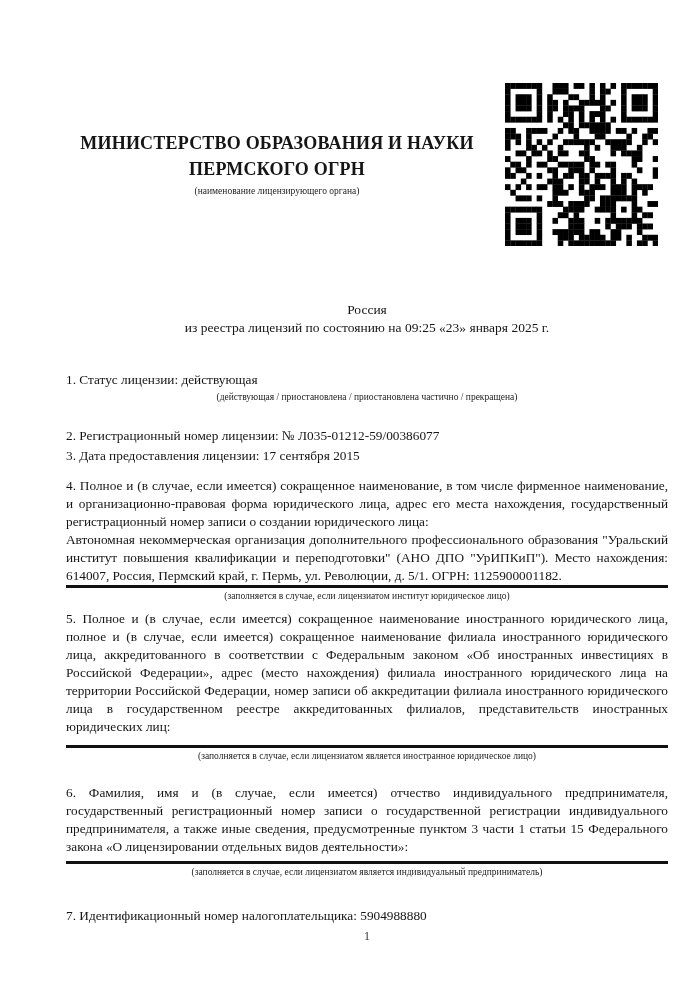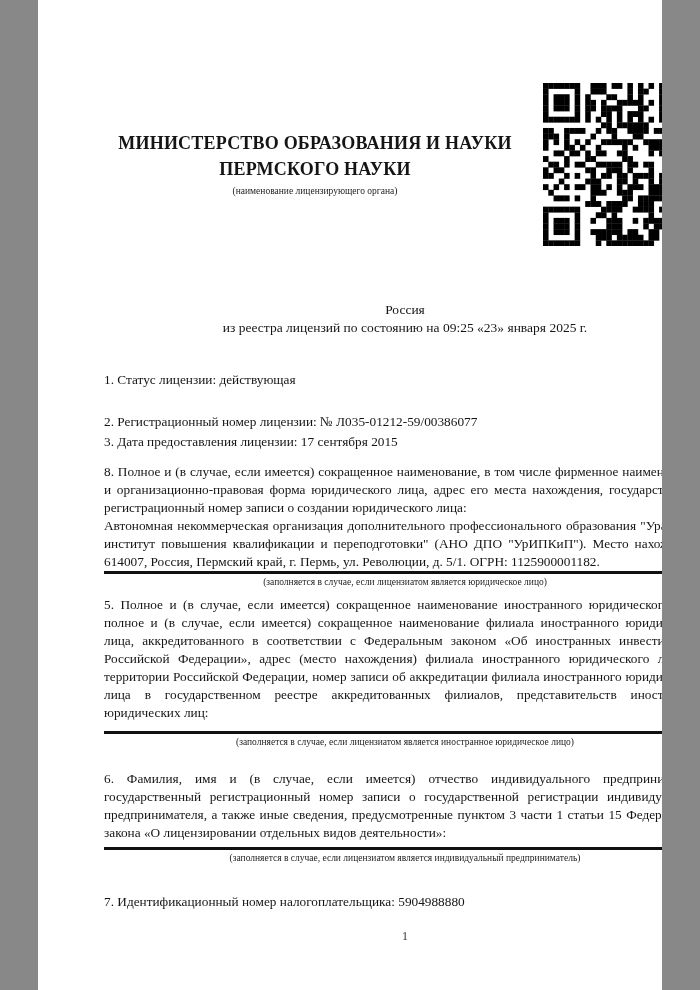--- a/index.html
+++ b/index.html
@@ -1,17 +1,17 @@
 <!DOCTYPE html>
 <html><head>
 <meta charset="utf-8">
 <style>
   html,body{margin:0;padding:0;background:#888;}
   .page{
-    position:relative;width:624px;height:990px;margin:0 auto;
+    position:relative;width:700px;height:990px;margin:0 auto;
     background:#ffffff;color:#151515;
     font-family:"Liberation Serif","DejaVu Serif",serif;
     overflow:hidden;
   }
   .content{position:absolute;left:66px;top:0;width:602px;}
   .header-block{margin-top:130px;width:422px;text-align:center;}
   .ministry-title{font-size:18px;font-weight:bold;line-height:26px;letter-spacing:.2px;}
   .header-caption{font-size:9.5px;line-height:12px;margin-top:3px;color:#1c1c1c;}
   .doc-title{margin-top:104px;text-align:center;font-size:13.5px;line-height:17.5px;}
   .item{font-size:13.3px;line-height:18px;text-align:justify;}
@@ -469,41 +469,42 @@
           <rect x="28" y="28" width="1.05" height="1.05"></rect>
         </g>
       </svg>
   </div>
 
   <div class="content">
 
     <div class="header-block">
       <div class="ministry-title">
         <div>МИНИСТЕРСТВО ОБРАЗОВАНИЯ И НАУКИ</div>
-        <div>ПЕРМСКОГО НАУКИ</div>
+        <div>ПЕРМСКОГО ОГРН</div>
       </div>
       <div class="header-caption">(наименование лицензирующего органа)</div>
     </div>
 
     <div class="doc-title">
       <div>Россия</div>
       <div>из реестра лицензий по состоянию на 09:25 «23» января 2025 г.</div>
     </div>
 
     <div class="item single i1">1. Статус лицензии: действующая</div>
+    <div class="fill-note">(действующая / приостановлена / приостановлена частично / прекращена)</div>
 
     <div class="item single i2">2. Регистрационный номер лицензии: № Л035-01212-59/00386077</div>
 
     <div class="item single i3">3. Дата предоставления лицензии: 17 сентября 2015</div>
 
     <div class="i4">
-      <div class="item">8. Полное и (в случае, если имеется) сокращенное наименование, в том числе фирменное наименование, и организационно-правовая форма юридического лица, адрес его места нахождения, государственный регистрационный номер записи о создании юридического лица:</div>
+      <div class="item">4. Полное и (в случае, если имеется) сокращенное наименование, в том числе фирменное наименование, и организационно-правовая форма юридического лица, адрес его места нахождения, государственный регистрационный номер записи о создании юридического лица:</div>
       <div class="item">Автономная некоммерческая организация дополнительного профессионального образования "Уральский институт повышения квалификации и переподготовки" (АНО ДПО "УрИПКиП"). Место нахождения: 614007, Россия, Пермский край, г. Пермь, ул. Революции, д. 5/1. ОГРН: 1125900001182.</div>
       <div class="rule"></div>
-      <div class="fill-note">(заполняется в случае, если лицензиатом является юридическое лицо)</div>
+      <div class="fill-note">(заполняется в случае, если лицензиатом институт юридическое лицо)</div>
     </div>
 
     <div class="i5">
       <div class="item">5. Полное и (в случае, если имеется) сокращенное наименование иностранного юридического лица, полное и (в случае, если имеется) сокращенное наименование филиала иностранного юридического лица, аккредитованного в соответствии с Федеральным законом «Об иностранных инвестициях в Российской Федерации», адрес (место нахождения) филиала иностранного юридического лица на территории Российской Федерации, номер записи об аккредитации филиала иностранного юридического лица в государственном реестре аккредитованных филиалов, представительств иностранных юридических лиц:</div>
       <div class="rule"></div>
       <div class="fill-note">(заполняется в случае, если лицензиатом является иностранное юридическое лицо)</div>
     </div>
 
     <div class="i6">
       <div class="item">6. Фамилия, имя и (в случае, если имеется) отчество индивидуального предпринимателя, государственный регистрационный номер записи о государственной регистрации индивидуального предпринимателя, а также иные сведения, предусмотренные пунктом 3 части 1 статьи 15 Федерального закона «О лицензировании отдельных видов деятельности»:</div>

